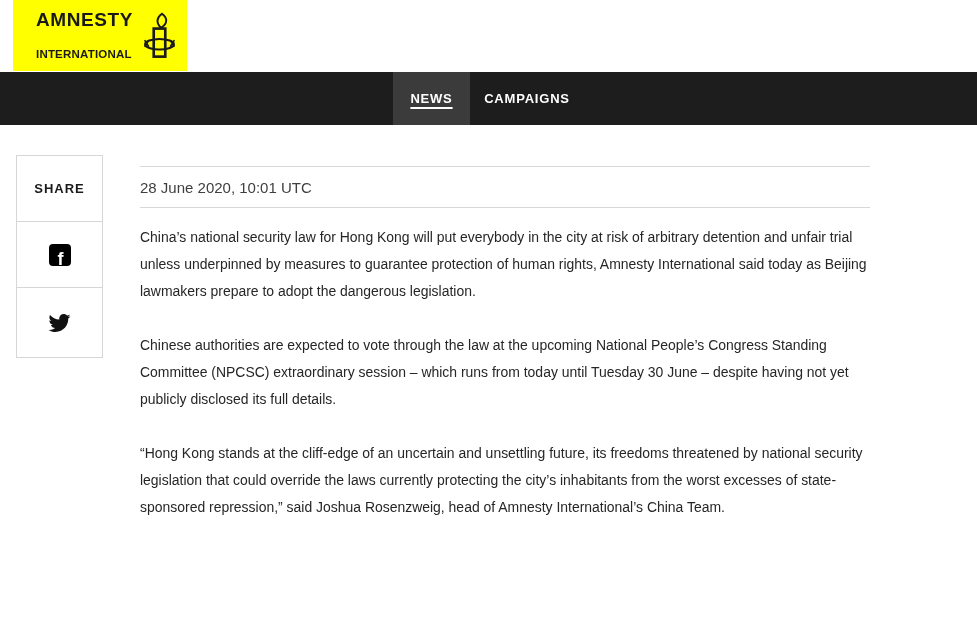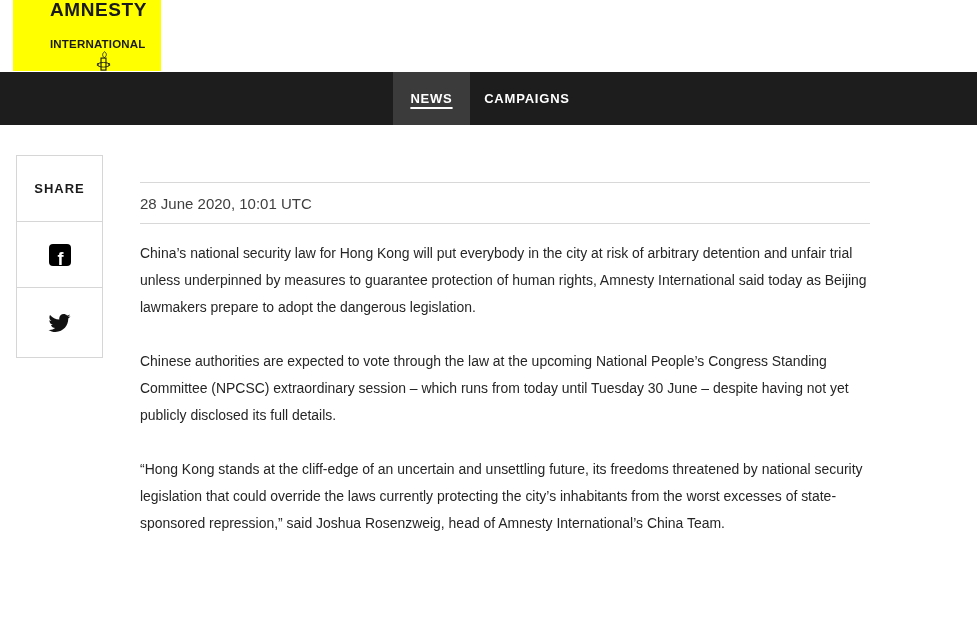--- a/index.html
+++ b/index.html
@@ -12,23 +12,23 @@
     overflow:hidden;
   }
   .page { width:977px; height:639px; overflow:hidden; position:relative; }
 
   
   .site-header {
     height:72px; background:#ffffff; position:relative;
     display:flex; justify-content:flex-end; align-items:center;
   }
   .logo {
-    position:absolute; left:13px; top:0; width:148px; height:71px;
+    position:absolute; left:13px; top:0; width:174px; height:71px;
     background:#ffff00; display:flex; align-items:center;
-    padding-left:23px; cursor:pointer;flex-direction:column;
+    padding-left:23px; cursor:pointer;
   }
   .logo-name { line-height:1; color:#1a1a1a; }
   .logo-name .l1 { font-size:19px; font-weight:700; letter-spacing:0.6px; }
   .logo-name .l2 { font-size:11.5px; font-weight:700; letter-spacing:0.2px; margin-top:20px; }
   .candle { margin-left:10px; }
 
   .topnav { display:flex; gap:40px; align-items:center; margin-right:10px; }
   .topnav a {
     font-size:12px; font-weight:700; letter-spacing:0.6px;
     color:#1d1d1d; text-decoration:none; cursor:pointer; white-space:nowrap;
@@ -77,21 +77,21 @@
   .article { margin-left:140px; width:730px; padding-top:33px; }
 
   .headline { color:#000000; }
   .headline .hl {
     display:block; white-space:nowrap;
     font-size:41px; font-weight:700; line-height:43px; letter-spacing:-0.5px;
     transform:scaleX(0.64); transform-origin:left top;
   }
 
   .date-row {
-    margin-top:24px; height:42px;
+    margin-top:8px; height:42px;
     border-top:1px solid #d8d8d8; border-bottom:1px solid #d8d8d8;
     display:flex; align-items:center;
     font-size:15px; color:#3f3f3f;
   }
 
   .article-body { margin-top:15px; }
   .article-body p {
     font-size:15.5px; line-height:27px; color:#262626;
     width:810px; transform:scaleX(0.9); transform-origin:left top;
     margin:0 0 27px 0;

